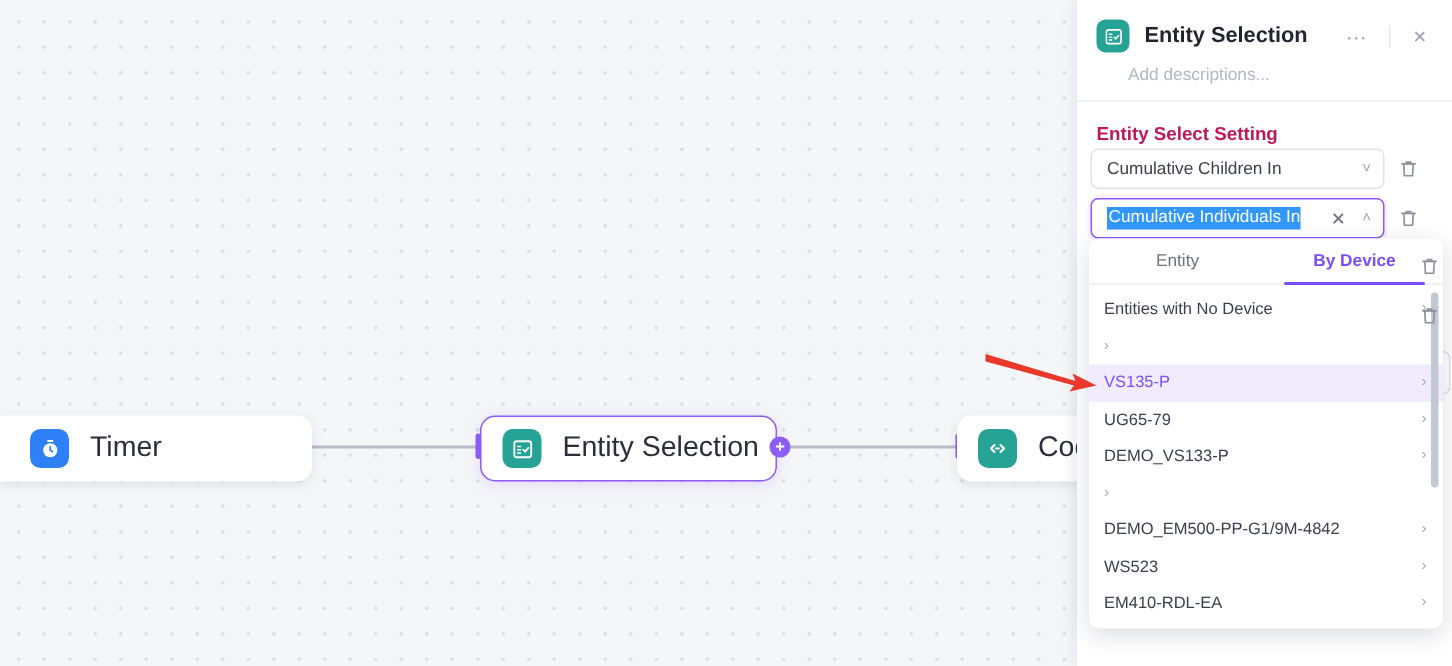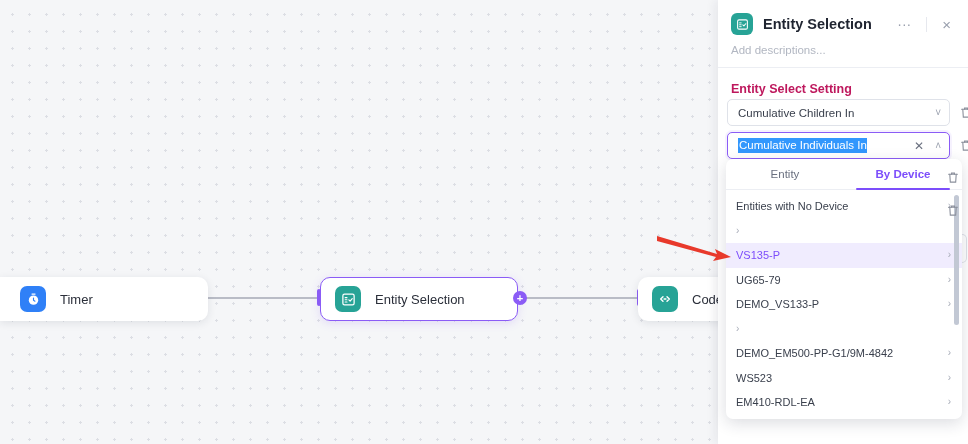--- a/index.html
+++ b/index.html
@@ -67,21 +67,21 @@
     padding: 0 14px;
     box-shadow: 0 2px 8px rgba(30,35,60,.10);
     z-index: 5;
     box-sizing: border-box;
   }
   .node.selected {
     border: 1.6px solid #8b5cf6;
     box-shadow: 0 2px 10px rgba(139,92,246,.18);
   }
   .node-label {
-    font-size: 13px;
+    font-size: 19px;
     color: #2b2f3a;
     font-weight: 400;
     white-space: nowrap;
   }
   .node-icon {
     width: 26px; height: 26px;
     border-radius: 7px;
     display: flex;
     align-items: center;
     justify-content: center;
@@ -128,40 +128,41 @@
     cursor: pointer;
     user-select: none;
   }
   .hdr-sep {
     width: 1px; height: 15px; background: #e6e8ee;
   }
   #panel-desc {
     padding: 0 13px 11px 13px;
     font-size: 11.5px;
     color: #b2b7c2;
+    margin-left: 21px;
   }
   .divider { height: 1px; background: #eceef3; }
 
   #setting-label {
     padding: 14px 13px 9px 13px;
     font-size: 12.5px;
     font-weight: 700;
     color: #be185d;
   }
 
   .field-row {
     position: absolute;
     left: 727px;
     display: flex;
     align-items: center;
     gap: 9px;
     z-index: 22;
   }
   .select-box {
-    width: 223px;
+    width: 196px;
     height: 27px;
     border: 1px solid #dfe2e9;
     border-radius: 5px;
     background: #fff;
     display: flex;
     align-items: center;
     padding: 0 8px 0 10px;
     box-sizing: border-box;
     font-size: 11.5px;
     color: #3a404d;

